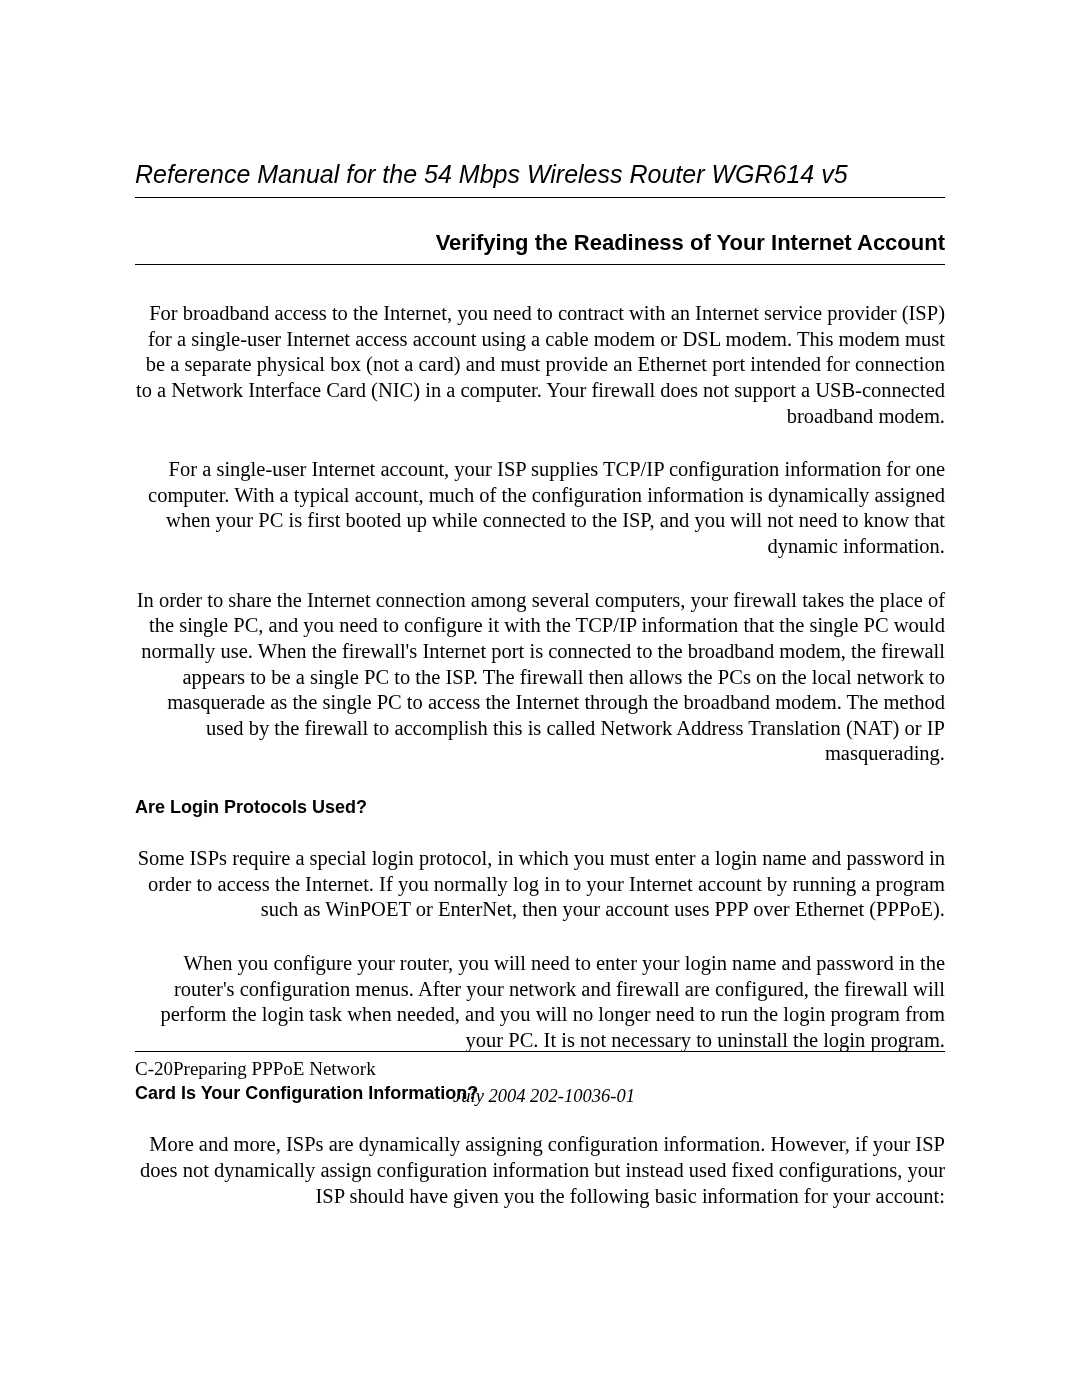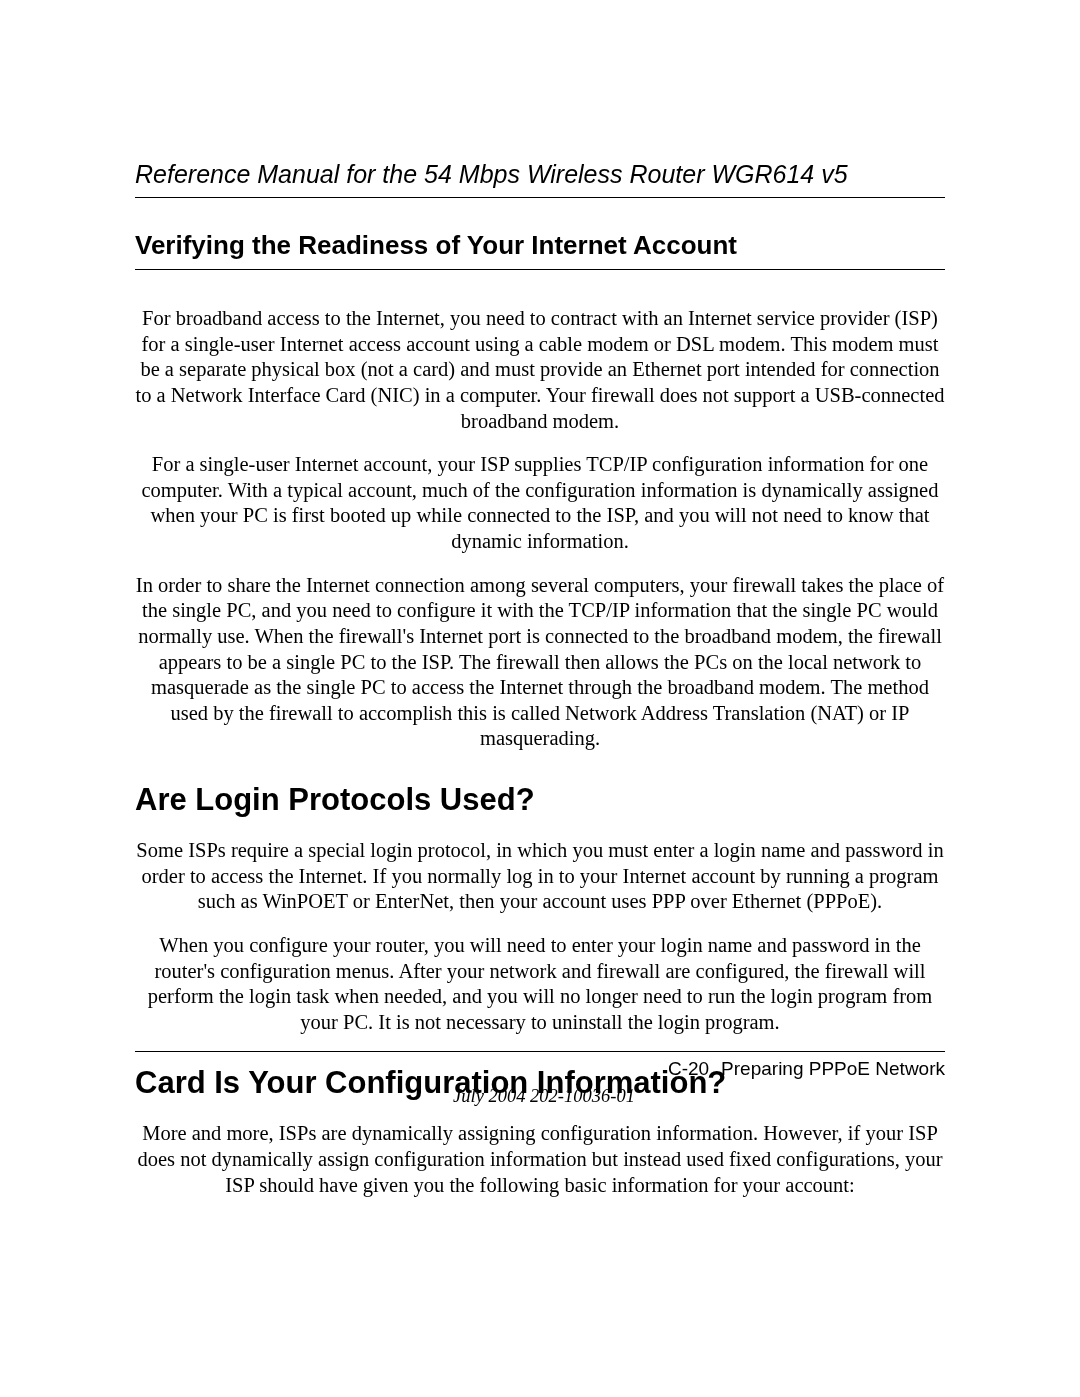--- a/index.html
+++ b/index.html
@@ -20,55 +20,56 @@
       font-style: italic;
       font-size: 25px;
       font-family: Arial, Helvetica, sans-serif;
       padding-bottom: 8px;
       border-bottom: 1.5px solid #000;
       margin-bottom: 32px;
     }
     .main-heading {
       font-family: Arial, Helvetica, sans-serif;
       font-weight: bold;
-      font-size: 26px;
+      font-size: 22px;
       padding-bottom: 8px;
       border-bottom: 1.5px solid #000;
       margin-bottom: 36px;
+      text-align: right;
     }
     .paragraph {
       font-size: 20.5px;
       line-height: 1.25;
       margin-bottom: 18px;
-      text-align: center;
+      text-align: right;
+      margin-top: 28px;
     }
     .sub-heading {
       font-family: Arial, Helvetica, sans-serif;
       font-weight: bold;
-      font-size: 31px;
+      font-size: 18px;
       margin-top: 30px;
       margin-bottom: 20px;
     }
     .footer-rule {
       position: absolute;
       left: 135px;
       right: 135px;
       bottom: 345px;
       border-top: 1.5px solid #000;
     }
     .footer-line {
       position: absolute;
       left: 135px;
       right: 135px;
       bottom: 317px;
       display: flex;
-      justify-content: flex-end;
+      justify-content: flex-start;
       font-size: 19px;
-      font-family: Liberation Sans, sans-serif;
-      gap: 12px;
+      font-family: Liberation Serif, serif;
     }
     .footer-date {
       position: absolute;
       left: 8px;
       right: 0;
       bottom: 290px;
       text-align: center;
       font-style: italic;
       font-size: 18.5px;
     }

